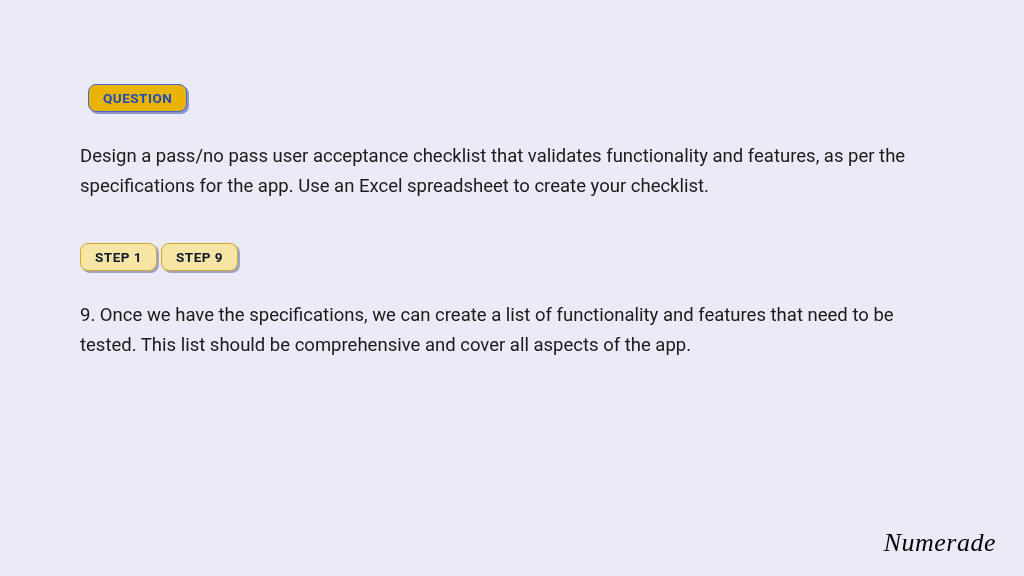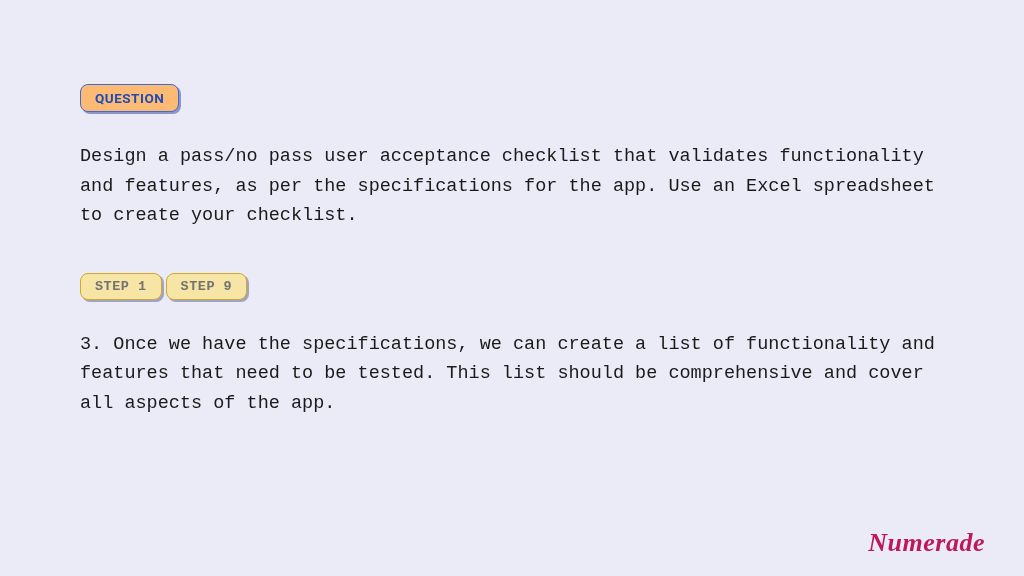--- a/index.html
+++ b/index.html
@@ -26,51 +26,50 @@
       padding: 5px 14px;
       border-radius: 8px;
       font-size: 13.5px;
       font-weight: 700;
       letter-spacing: 0.5px;
       margin-bottom: 30px;
       position: relative;
     }
 
     .badge-question {
-      background-color: #fdba74;
+      background-color: #eab308;
       color: #1e4db7;
       border: 1.5px solid #4169d1;
       box-shadow: 2px 2px 0 0 #8b97c9;
+      margin-left: 8px;
     }
 
     .badge-step {
       background-color: #f7e5a6;
-      color: #737373;
+      color: #0f172a;
       border: 1.5px solid #d4a82f;
       box-shadow: 2px 2px 0 0 #9fa4c4;
-      font-family: Liberation Mono, monospace;
     }
 
     .body-text {
       font-size: 18.5px;
       line-height: 1.6;
       color: #1a1a1a;
       margin-bottom: 42px;
-      font-family: Liberation Mono, monospace;
     }
 
     .logo {
       position: absolute;
       bottom: 18px;
-      right: 39px;
+      right: 28px;
       font-family: Georgia, 'Times New Roman', serif;
       font-size: 26px;
-      font-weight: 700;
+      font-weight: 400;
       font-style: italic;
-      color: #be185d;
+      color: #000000;
       letter-spacing: 0.5px;
     }
   </style>
 </head>
 <body>
 
 <div class="content">
 
   <div class="badge badge-question">
     <span>QUESTION</span>
@@ -80,19 +79,19 @@
 
   <div class="badge badge-step">
     <span>STEP 1</span>
   </div>
 
 
   <div class="badge badge-step">
     <span>STEP 9</span>
   </div>
 
-  <p class="body-text">3. Once we have the specifications, we can create a list of functionality and features that need to be tested. This list should be comprehensive and cover all aspects of the app.</p>
+  <p class="body-text">9. Once we have the specifications, we can create a list of functionality and features that need to be tested. This list should be comprehensive and cover all aspects of the app.</p>
 
 </div>
 
 <div class="logo">
   <span>Numerade</span>
 </div>
 
 </body></html>

